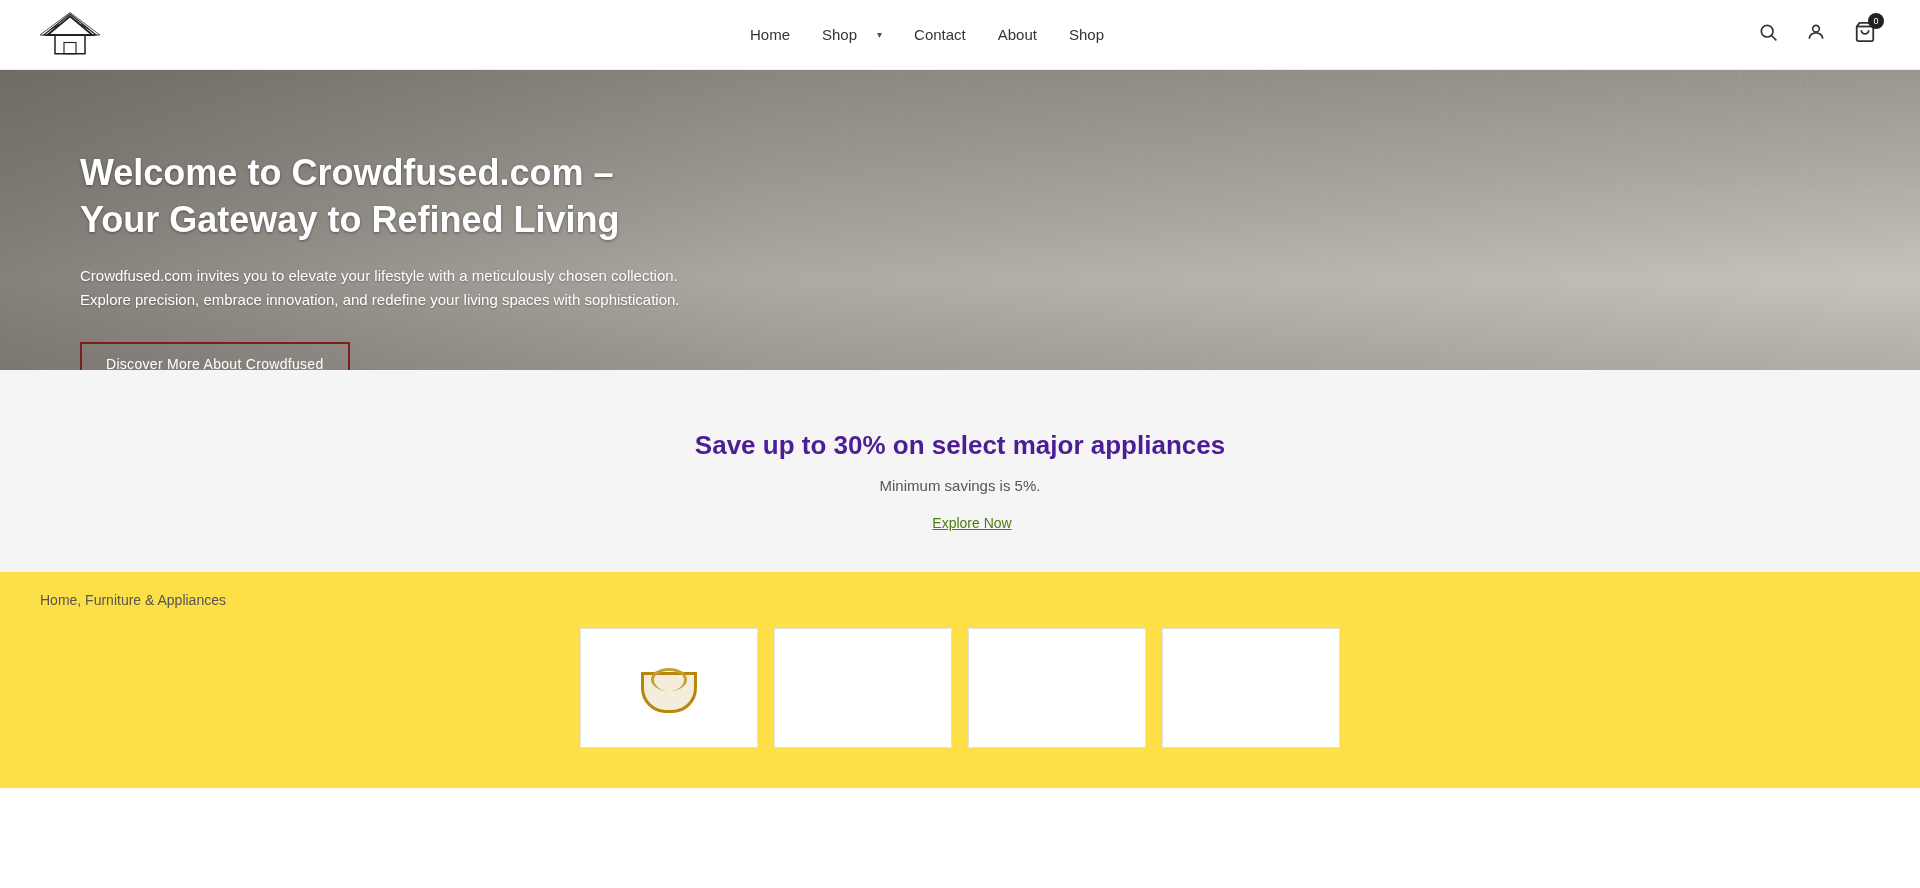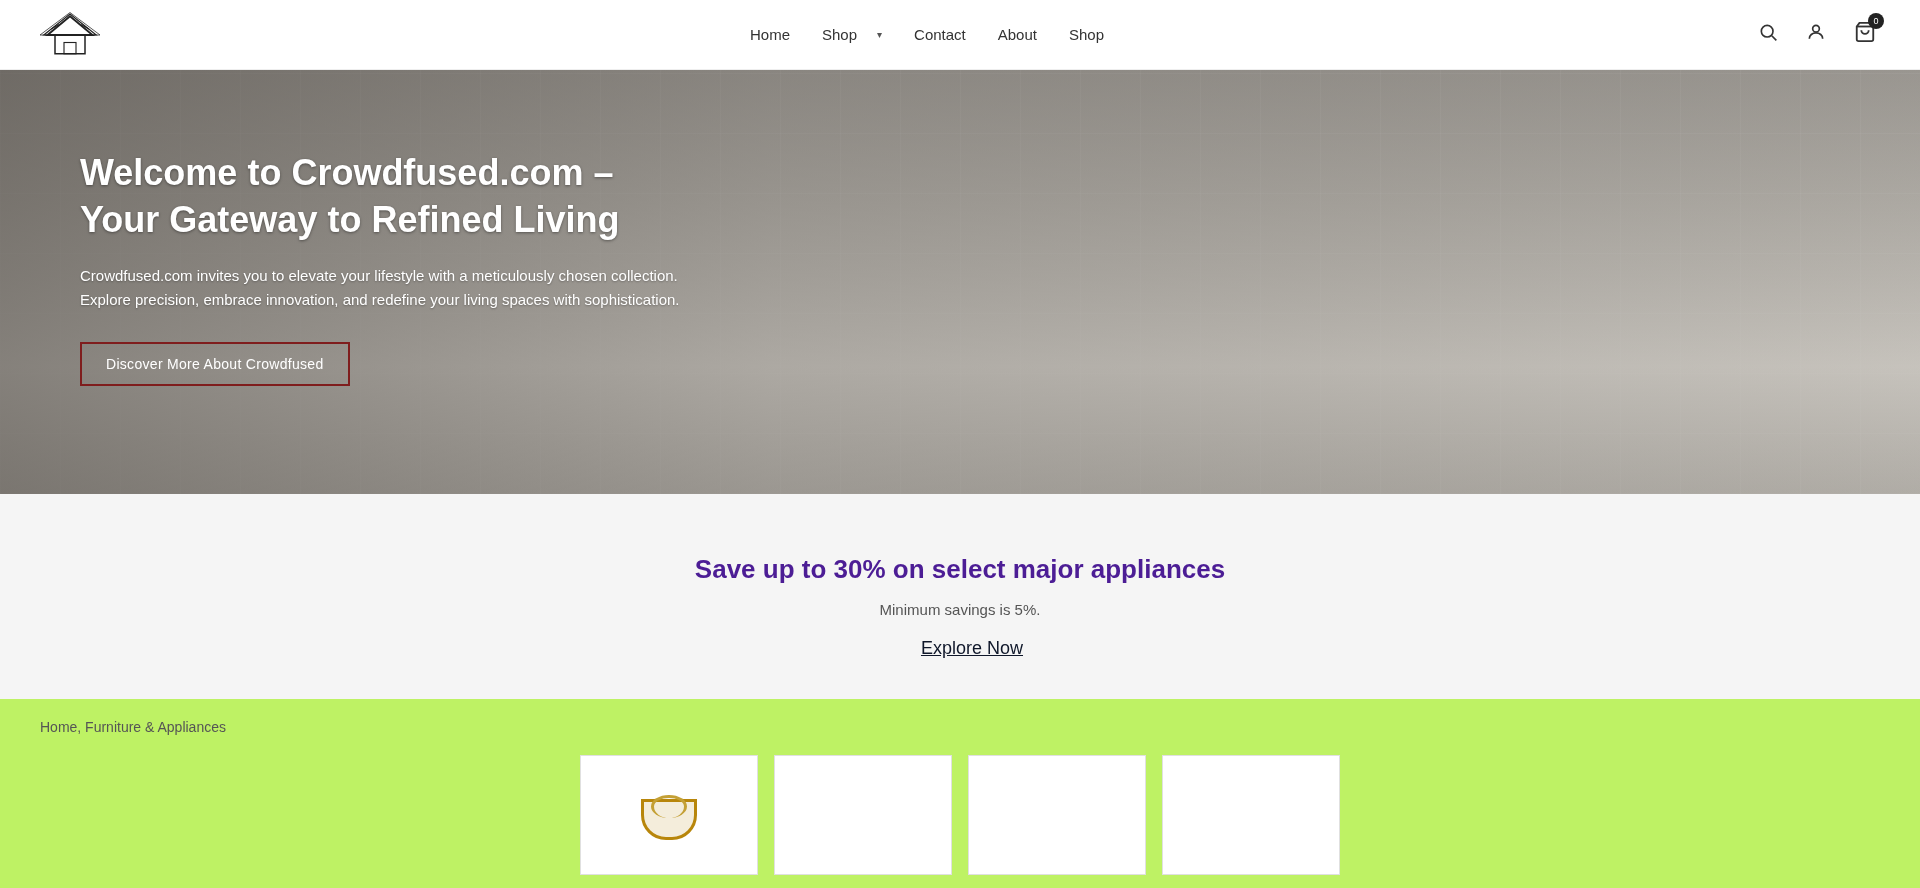--- a/index.html
+++ b/index.html
@@ -73,21 +73,21 @@
       border-radius: 50%;
       display: flex;
       align-items: center;
       justify-content: center;
     }
 
     
     .hero {
       position: relative;
       width: 100%;
-      height: 424px;
+      height: 300px;
       overflow: hidden;
       background: #b0b0b0;
     }
     .hero-bg {
       position: absolute;
       inset: 0;
       background: linear-gradient(
         to right,
         rgba(80,75,70,0.65) 0%,
         rgba(100,95,90,0.45) 40%,
@@ -156,30 +156,30 @@
       font-weight: 700;
       margin-bottom: 16px;
       color: #4c1d95;
     }
     .promo-subtitle {
       font-size: 15px;
       color: #555;
       margin-bottom: 20px;
     }
     .promo-link {
-      font-size: 18px;
-      color: #0f172a;
+      font-size: 14px;
+      color: #4d7c0f;
       text-decoration: underline;
       cursor: pointer;
       padding-left: 24px;
     }
 
     
     .products-section {
-      background: #bef264;
+      background: #fde047;
       padding: 20px 40px 40px;
     }
     .products-label {
       font-size: 14px;
       color: #555;
       margin-bottom: 20px;
     }
     .products-grid {
       display: grid;
       grid-template-columns: repeat(4, 1fr);

